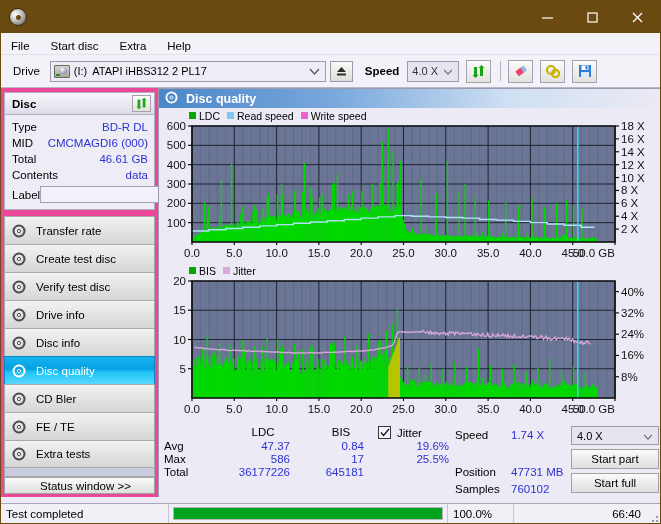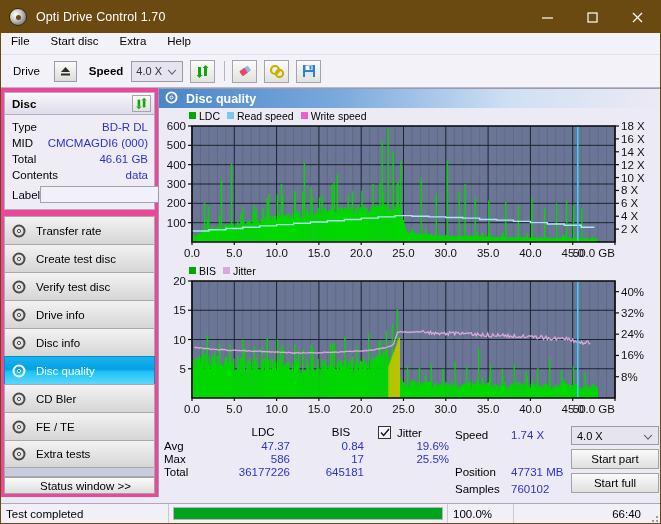--- a/index.html
+++ b/index.html
@@ -56,21 +56,21 @@
     width: 45px; height: 32px;
     display: flex; align-items: center; justify-content: center;
     color: #ffffff;
   }
   .win-btn svg { display: block; }
   
   .menubar {
     height: 22px;
     background: #f3f2f8;
     display: flex;
-    align-items: flex-start;
+    align-items: flex-end;
     padding-left: 8px;
     border-bottom: 1px solid #e2e0ec;
   }
   .menu-item {
     font-size: 11.5px;
     color: #000;
     padding: 2px 9px 2px 2px;
     margin-right: 10px;
     cursor: default;
   }
@@ -352,21 +352,20 @@
     position: absolute; width: 2px; height: 2px; background: #9b99a9;
   }
 </style>
 </head>
 <body>
 
 <div id="app">
 
   <div class="titlebar">
     <div class="title-icon"></div>
-    <div class="title-text">Opti Drive Control 1.70</div>
     <div class="win-btns">
       <div class="win-btn">
         <svg width="13" height="13" viewBox="0 0 13 13">
             <line x1="1" y1="7" x2="12" y2="7" stroke="#fff" stroke-width="1.2"></line>
           </svg>
       </div>
       <div class="win-btn">
         <svg width="13" height="13" viewBox="0 0 13 13">
             <rect x="2" y="2" width="9" height="9" fill="none" stroke="#fff" stroke-width="1.2"></rect>
           </svg>
@@ -382,20 +381,31 @@
 
   <div class="menubar">
     <div class="menu-item">File</div>
     <div class="menu-item">Start disc</div>
     <div class="menu-item">Extra</div>
     <div class="menu-item">Help</div>
   </div>
 
   <div class="drivebar">
     <div class="drive-label">Drive</div>
+    <div class="drive-combo">
+      <div class="drive-ico"></div>
+      <div class="drive-text">
+        <span class="ltr">(I:)</span><span>ATAPI iHBS312  2 PL17</span>
+      </div>
+      <span class="combo-arrow">
+        <svg width="11" height="7" viewBox="0 0 11 7">
+            <polyline points="1,1 5.5,6 10,1" fill="none" stroke="#555" stroke-width="1.2"></polyline>
+          </svg>
+      </span>
+    </div>
     <div class="eject-btn">
       <svg width="13" height="12" viewBox="0 0 13 12">
         <polygon points="6.5,2 11,7 2,7" fill="#2b2b2b"></polygon>
         <rect x="2" y="8.5" width="9" height="2" fill="#2b2b2b"></rect>
       </svg>
     </div>
     <div class="speed-label">Speed</div>
     <div class="speed-combo">
       <span>4.0 X</span>
       <span class="combo-arrow">

